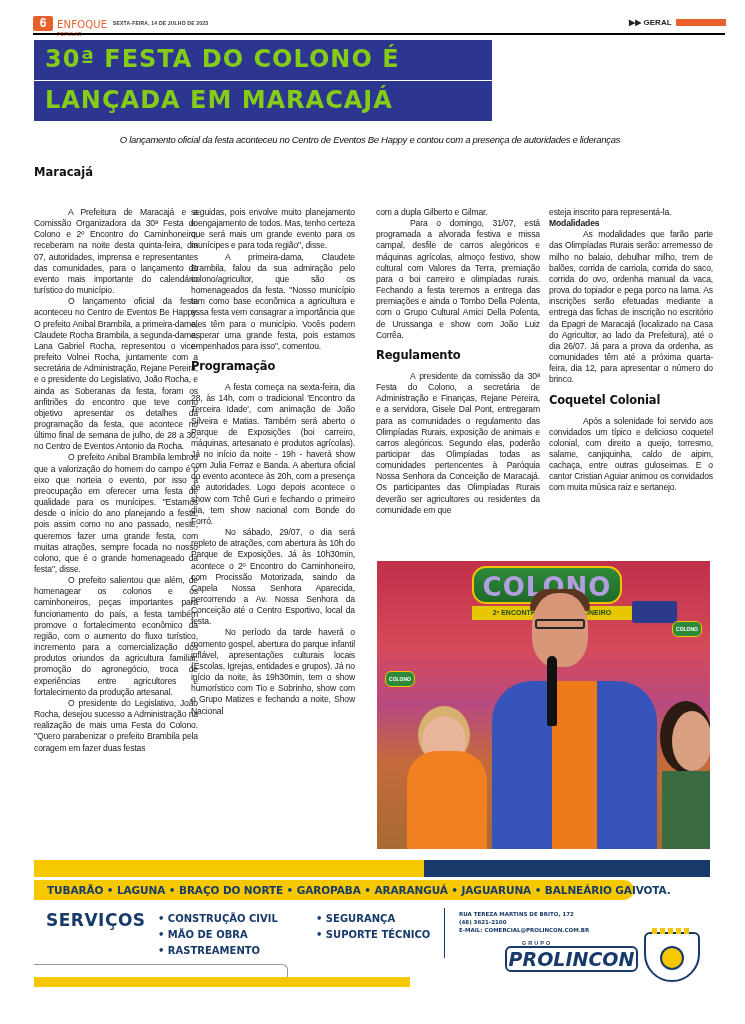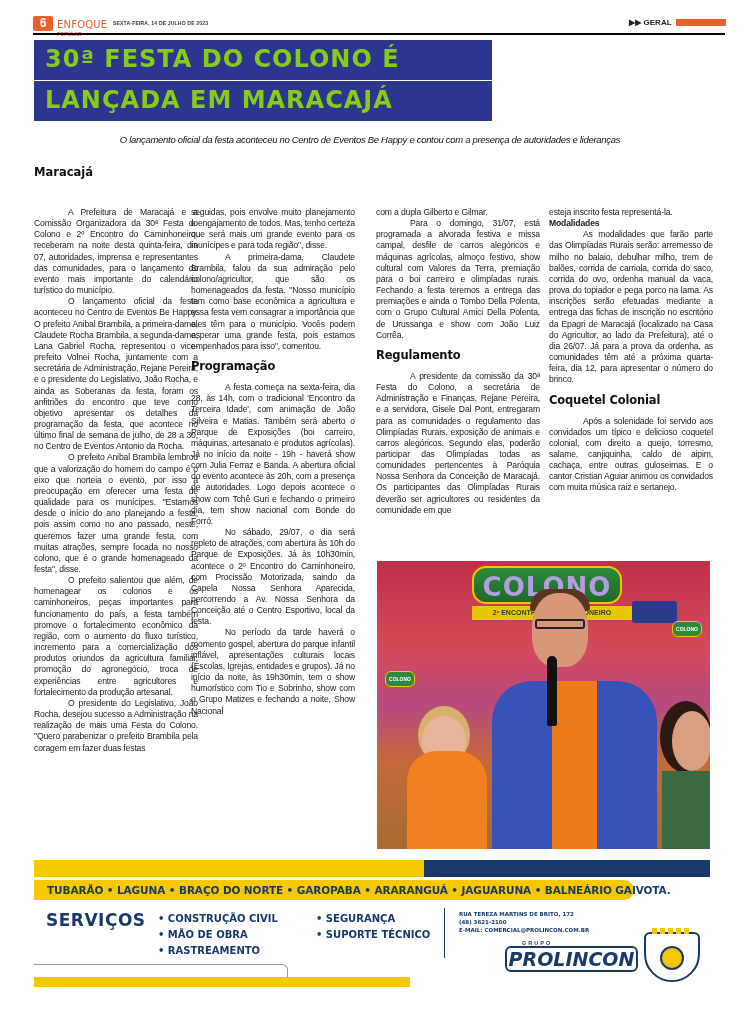--- a/index.html
+++ b/index.html
@@ -107,21 +107,21 @@
 </div>
 
 <div class="col c3">
   <p class="noindent">com a dupla Gilberto e Gilmar.</p>
   <p>Para o domingo, 31/07, está programada a alvorada festiva e missa campal, desfile de carros alegóricos e máquinas agrícolas, almoço festivo, show cultural com Valores da Terra, premiação para o boi carreiro e olimpíadas rurais. Fechando a festa teremos a entrega das premiações e ainda o Tombo Della Polenta, com o Grupo Cultural Amici Della Polenta, de Urussanga e show com João Luiz Corrêa.</p>
   <h3>Regulamento</h3>
   <p>A presidente da comissão da 30ª Festa do Colono, a secretária de Administração e Finanças, Rejane Pereira, e a servidora, Gisele Dal Pont, entregaram para as comunidades o regulamento das Olimpíadas Rurais, exposição de animais e carros alegóricos. Segundo elas, poderão participar das Olimpíadas todas as comunidades pertencentes à Paróquia Nossa Senhora da Conceição de Maracajá. Os participantes das Olimpíadas Rurais deverão ser agricultores ou residentes da comunidade em que</p>
 </div>
 
 <div class="col c4">
-  <p class="noindent">esteja inscrito festa representá-la.</p>
+  <p class="noindent">esteja inscrito para representá-la.</p>
   <p class="subhead">Modalidades</p>
   <p>As modalidades que farão parte das Olimpíadas Rurais serão: arremesso de milho no balaio, debulhar milho, trem de balões, corrida de carriola, corrida do saco, corrida do ovo, ordenha manual da vaca, prova do topiador e pega porco na lama. As inscrições serão efetuadas mediante a entrega das fichas de inscrição no escritório da Epagri de Maracajá (localizado na Casa do Agricultor, ao lado da Prefeitura), até o dia 26/07. Já para a prova da ordenha, as comunidades têm até a próxima quarta-feira, dia 12, para apresentar o número do brinco.</p>
   <h3>Coquetel Colonial</h3>
   <p>Após a solenidade foi servido aos convidados um típico e delicioso coquetel colonial, com direito a queijo, torresmo, salame, canjiquinha, caldo de aipim, cachaça, entre outras guloseimas. E o cantor Cristian Aguiar animou os convidados com muita música raiz e sertanejo.</p>
 </div>
 
 <div class="photo">
   <div class="banner">
     <div class="banner-text">COLONO</div>
   </div>

